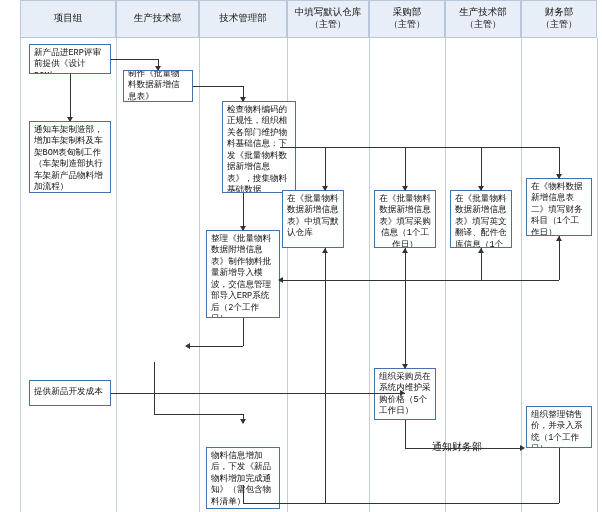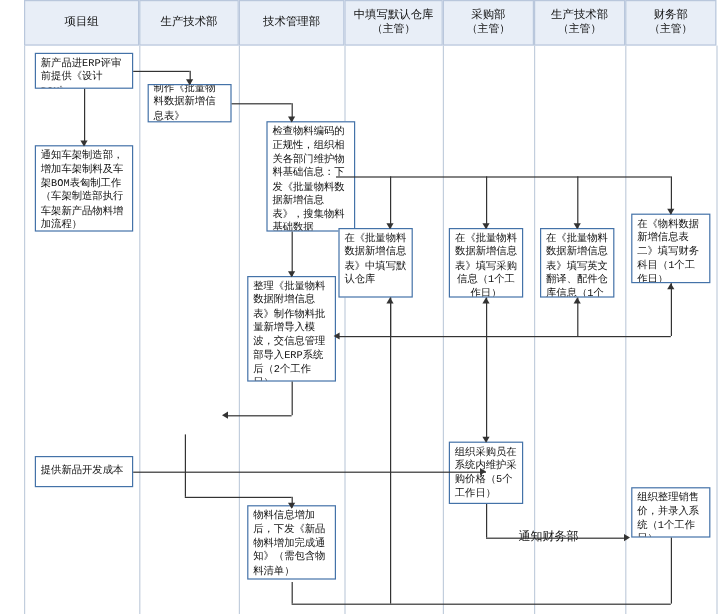--- a/index.html
+++ b/index.html
@@ -108,21 +108,21 @@
 
   <div class="box" style="left:29px;top:121px;width:82px;height:72px;">通知车架制造部，增加车架制料及车架BOM表匈制工作（车架制造部执行车架新产品物料增加流程）</div>
 
   <div class="box center" style="left:123px;top:70px;width:70px;height:32px;">制作《批量物料数据新增信息表》</div>
 
 
   <div class="box" style="left:206px;top:101px;width:74px;height:92px;margin-left:16px;">检查物料编码的正规性，组织相关各部门维护物料基础信息：下发《批量物料数据新增信息表》，搜集物料基础数据</div>
 
   <div class="box" style="left:206px;top:230px;width:74px;height:88px;">整理《批量物料数据附增信息表》制作物料批量新增导入模波，交信息管理部导入ERP系统后（2个工作日）</div>
 
-  <div class="box" style="left:206px;top:421px;width:74px;height:62px;">物料信息增加后，下发《新品物料增加完成通知》（需包含物料清单）</div>
+  <div class="box" style="left:206px;top:447px;width:74px;height:62px;">物料信息增加后，下发《新品物料增加完成通知》（需包含物料清单）</div>
 
   <div class="box" style="left:282px;top:190px;width:62px;height:58px;">在《批量物料数据新增信息表》中填写默认仓库</div>
 
   <div class="box" style="left:374px;top:190px;width:62px;height:58px;text-align:center;">在《批量物料数据新增信息表》填写采购信息（1个工作日）</div>
 
   <div class="box" style="left:450px;top:190px;width:62px;height:58px;">在《批量物料数据新增信息表》填写英文翻译、配件仓库信息（1个工作日）</div>
 
   <div class="box" style="left:526px;top:178px;width:66px;height:58px;">在《物料数据新增信息表二》填写财务科目（1个工作日）</div>
 
   <div class="box" style="left:374px;top:368px;width:62px;height:52px;">组织采购员在系统内维护采购价格（5个工作日）</div>

